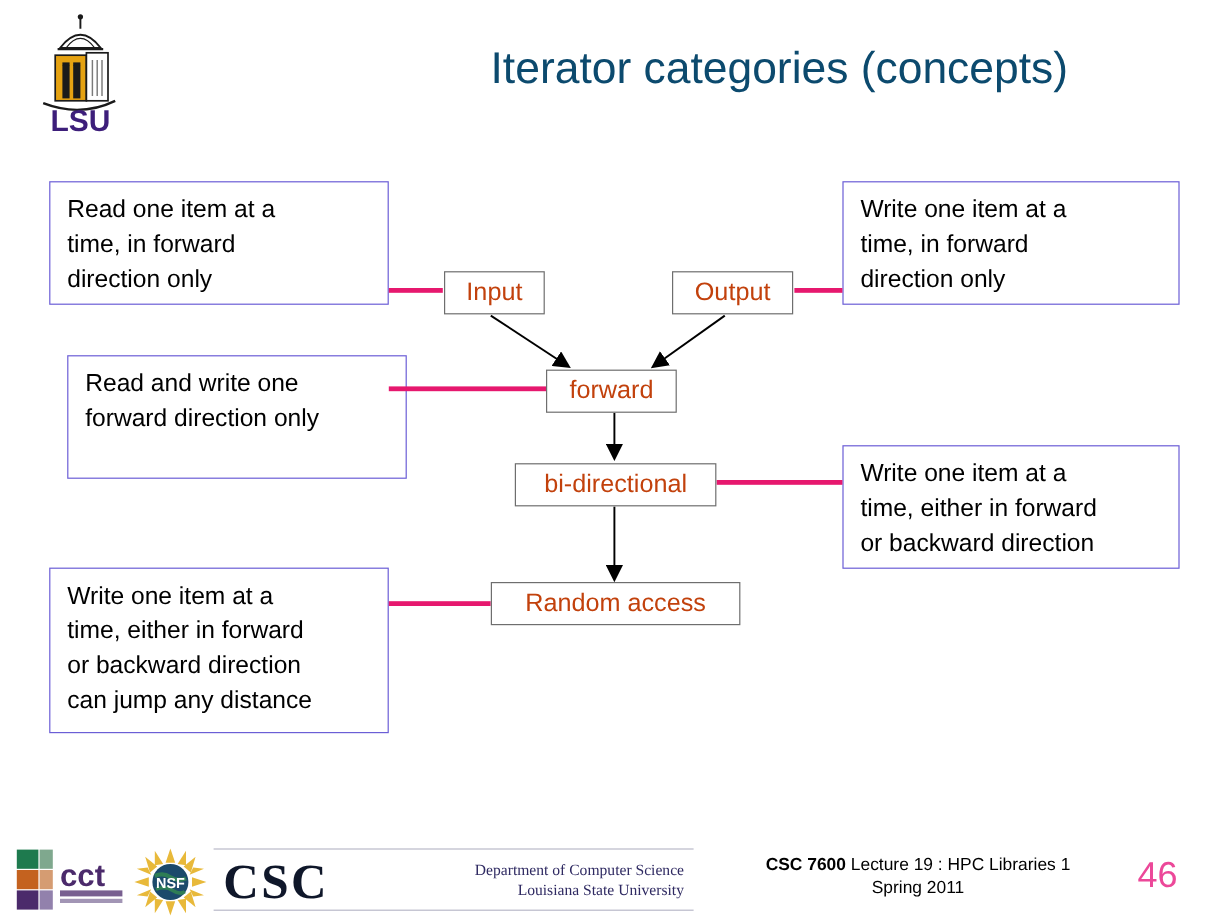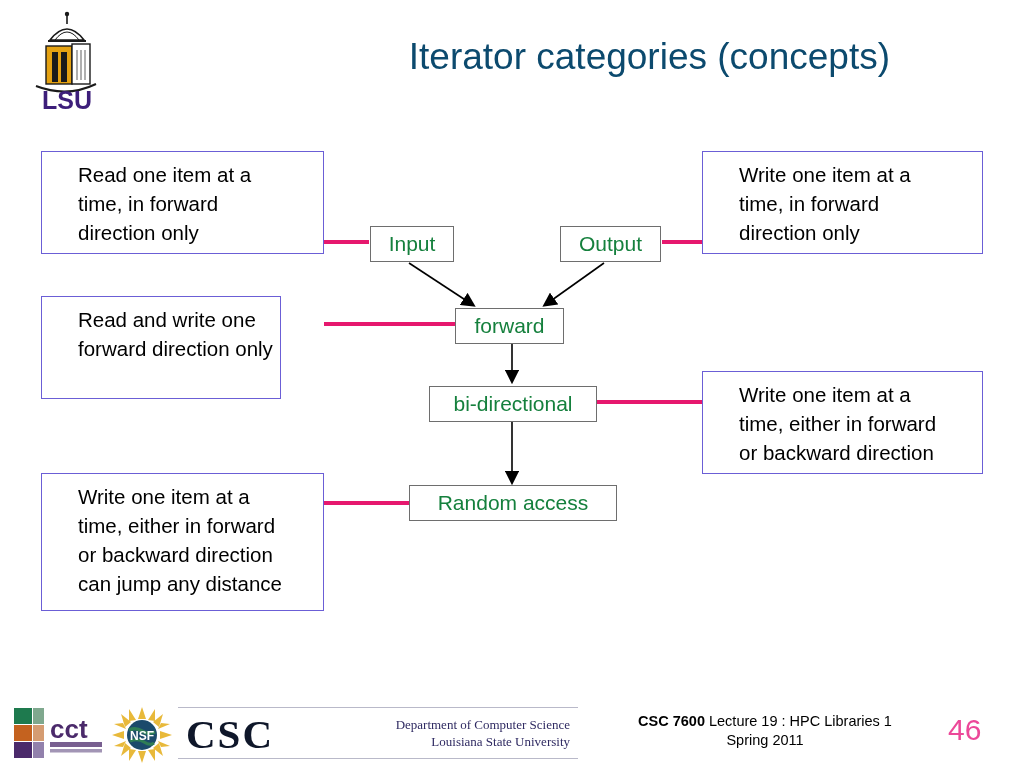--- a/index.html
+++ b/index.html
@@ -41,29 +41,29 @@
     position: absolute;
     box-sizing: border-box;
     border: 1.5px solid #6B5ED6;
     background: #ffffff;
     color: #000000;
     font-size: 20.5px;
     line-height: 29px;
     padding: 8px 0 8px 14px;
     font-family: "Liberation Sans", sans-serif;
   }
-  .desc-box .ln { display: block; white-space: nowrap; margin-left: 22px; }
+  .desc-box .ln { display: block; white-space: nowrap; }
 
   
   .node {
     position: absolute;
     box-sizing: border-box;
     border: 1.4px solid #6E6E6E;
     background: #ffffff;
-    color: #15803d;
+    color: #c2410c;
     font-size: 21px;
     font-family: "Liberation Sans", sans-serif;
     display: flex;
     align-items: center;
     justify-content: center;
     white-space: nowrap;
   }
 
   
   .connector {
@@ -162,21 +162,21 @@
   </div>
 
   <div class="slide-title">Iterator categories (concepts)</div>
 
   <div class="desc-box" style="left:41px; top:151px; width:283px; height:103px;">
     <span class="ln">Read one item at a</span>
     <span class="ln">time, in forward</span>
     <span class="ln">direction only</span>
   </div>
 
-  <div class="desc-box" style="left:41px; top:296px; width:240px; height:103px;">
+  <div class="desc-box" style="left:56px; top:296px; width:283px; height:103px;">
     <span class="ln">Read and write one</span>
     <span class="ln">forward direction only</span>
   </div>
 
   <div class="desc-box" style="left:41px; top:473px; width:283px; height:138px;">
     <span class="ln">Write one item at a</span>
     <span class="ln">time, either in forward</span>
     <span class="ln">or backward direction</span>
     <span class="ln">can jump any distance</span>
   </div>

